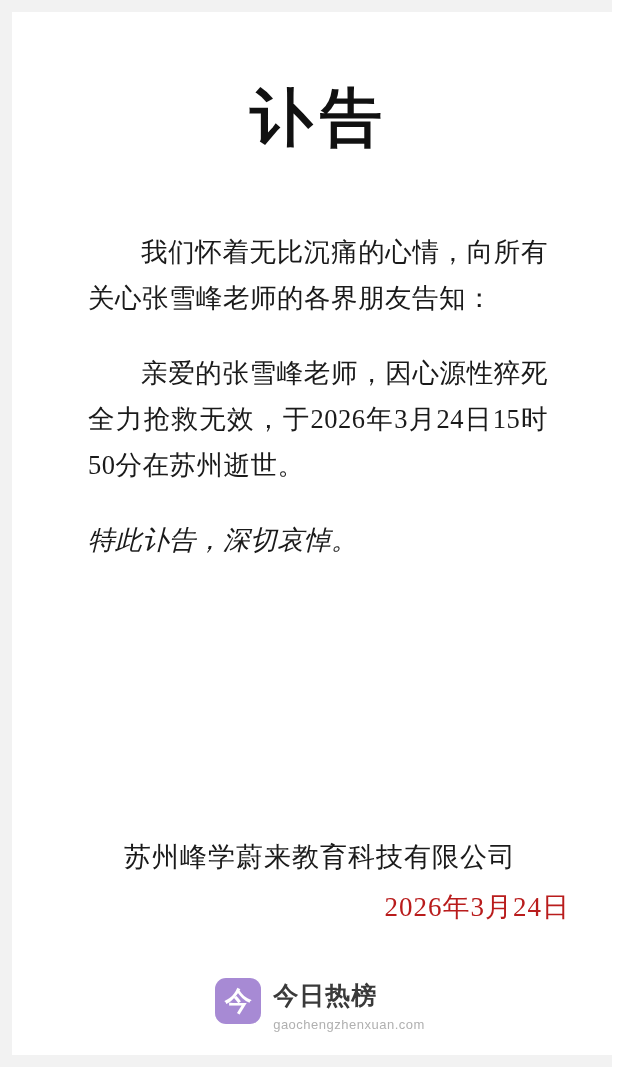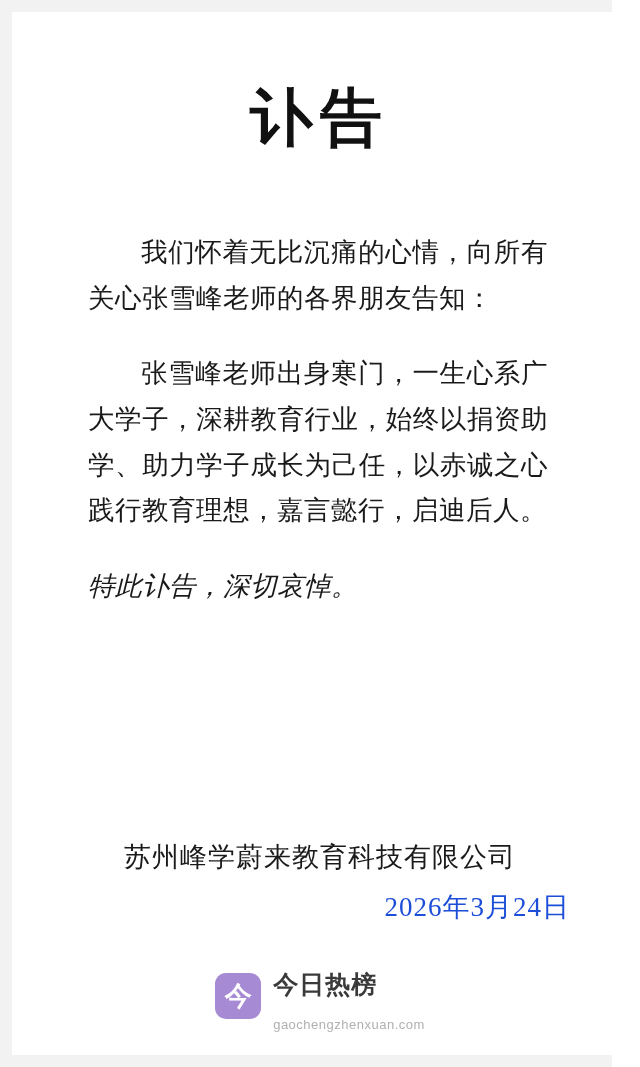--- a/index.html
+++ b/index.html
@@ -67,21 +67,21 @@
     text-align: center;
   }
   .company {
     font-size: 27px;
     color: #1a1a1a;
     letter-spacing: 1px;
     margin-bottom: 14px;
   }
   .sign-date {
     font-size: 27px;
-    color: #1d4ed8;
+    color: #b91c1c;
     letter-spacing: 1px;
     text-align: right;
     padding-right: 58px;
   }
   .watermark {
     position: absolute;
     left: 0;
     right: 0;
     bottom: 22px;
     display: flex;
@@ -114,34 +114,34 @@
     font-weight: bold;
     font-family: "Liberation Sans", sans-serif;
     letter-spacing: 1px;
     margin-top: 12px;
   }
   .wm-sub {
     font-size: 13px;
     color: #b0b0b0;
     font-family: "Liberation Sans", sans-serif;
     letter-spacing: 0.5px;
-    margin-top: 19px;
+    margin-top: 8px;
   }
 </style>
 </head>
 <body>
 
 <div class="page">
   <div class="sheet">
 
     <div class="doc-title">讣告</div>
 
     <div class="body-text">
       <p class="para">我们怀着无比沉痛的心情，向所有关心张雪峰老师的各界朋友告知：</p>
-      <p class="para">张雪峰老师出身寒门，一生心系广大学子，深耕教育行业，始终以捐资助学、助力学子成长为己任，以赤诚之心践行教育理想，嘉言懿行，启迪后人。</p>
+      <p class="para">亲爱的张雪峰老师，因心源性猝死全力抢救无效，于2026年3月24日15时50分在苏州逝世。</p>
       <p class="para no-indent">特此讣告，深切哀悼。</p>
     </div>
 
     <div class="signature">
       <div class="company">苏州峰学蔚来教育科技有限公司</div>
       <div class="sign-date">2026年3月24日</div>
     </div>
 
     <div class="watermark">
       <div class="wm-badge" style="background: rgb(167, 138, 212);">今</div>

